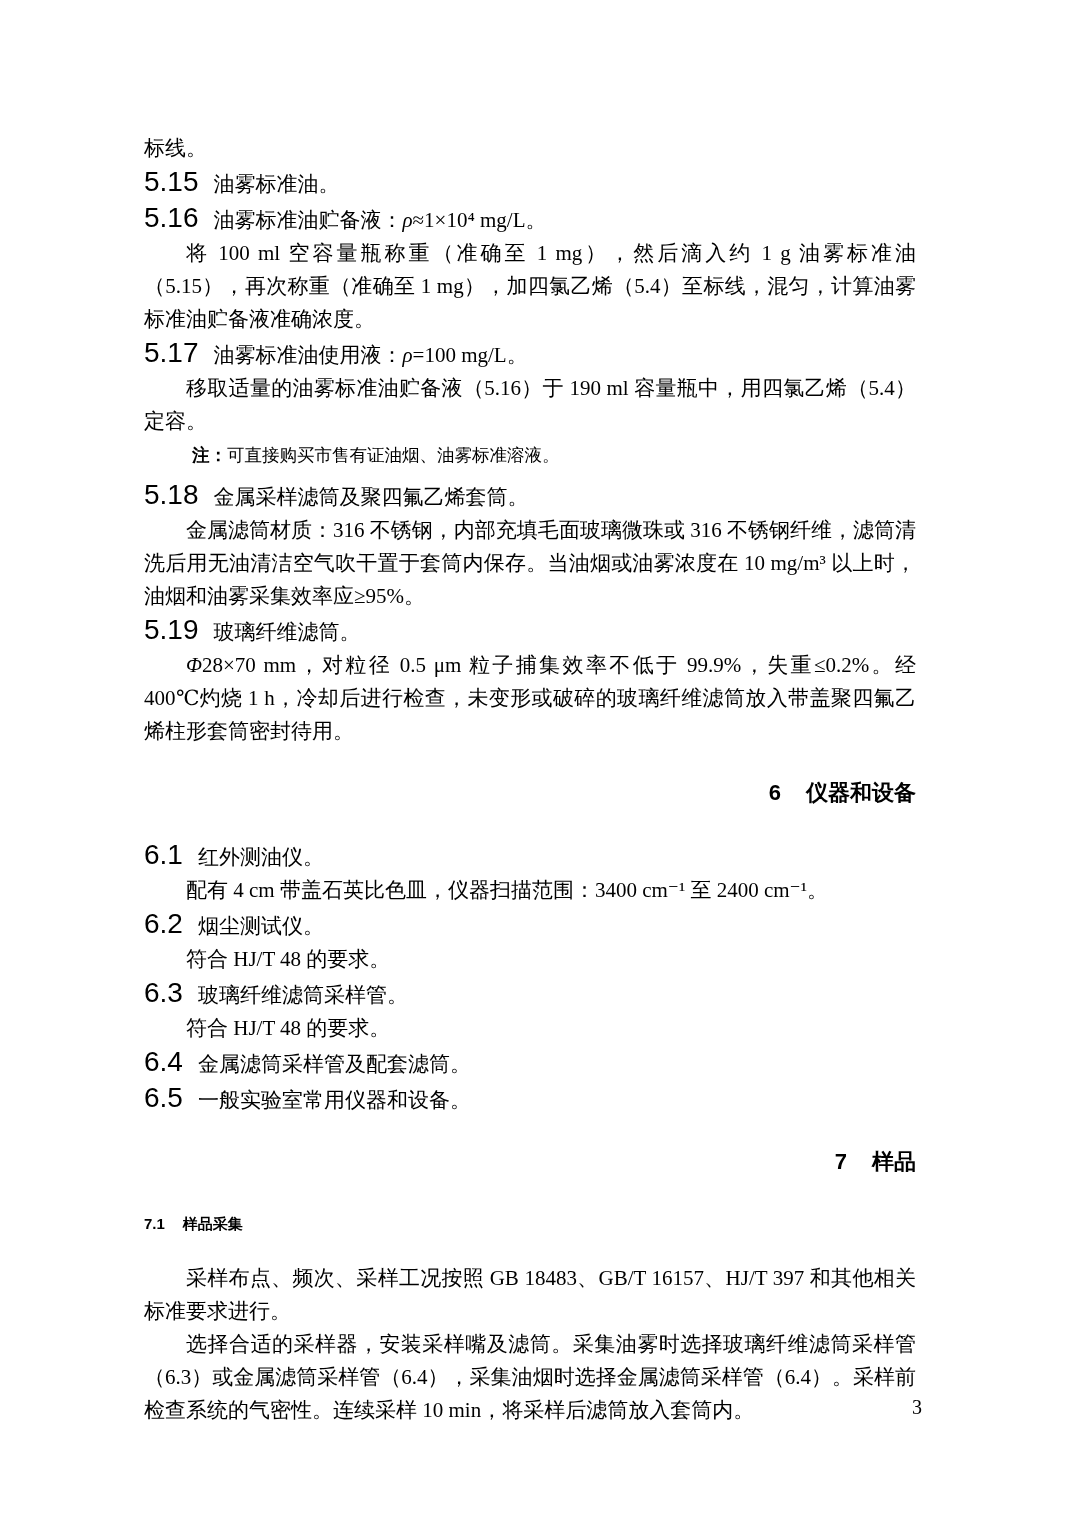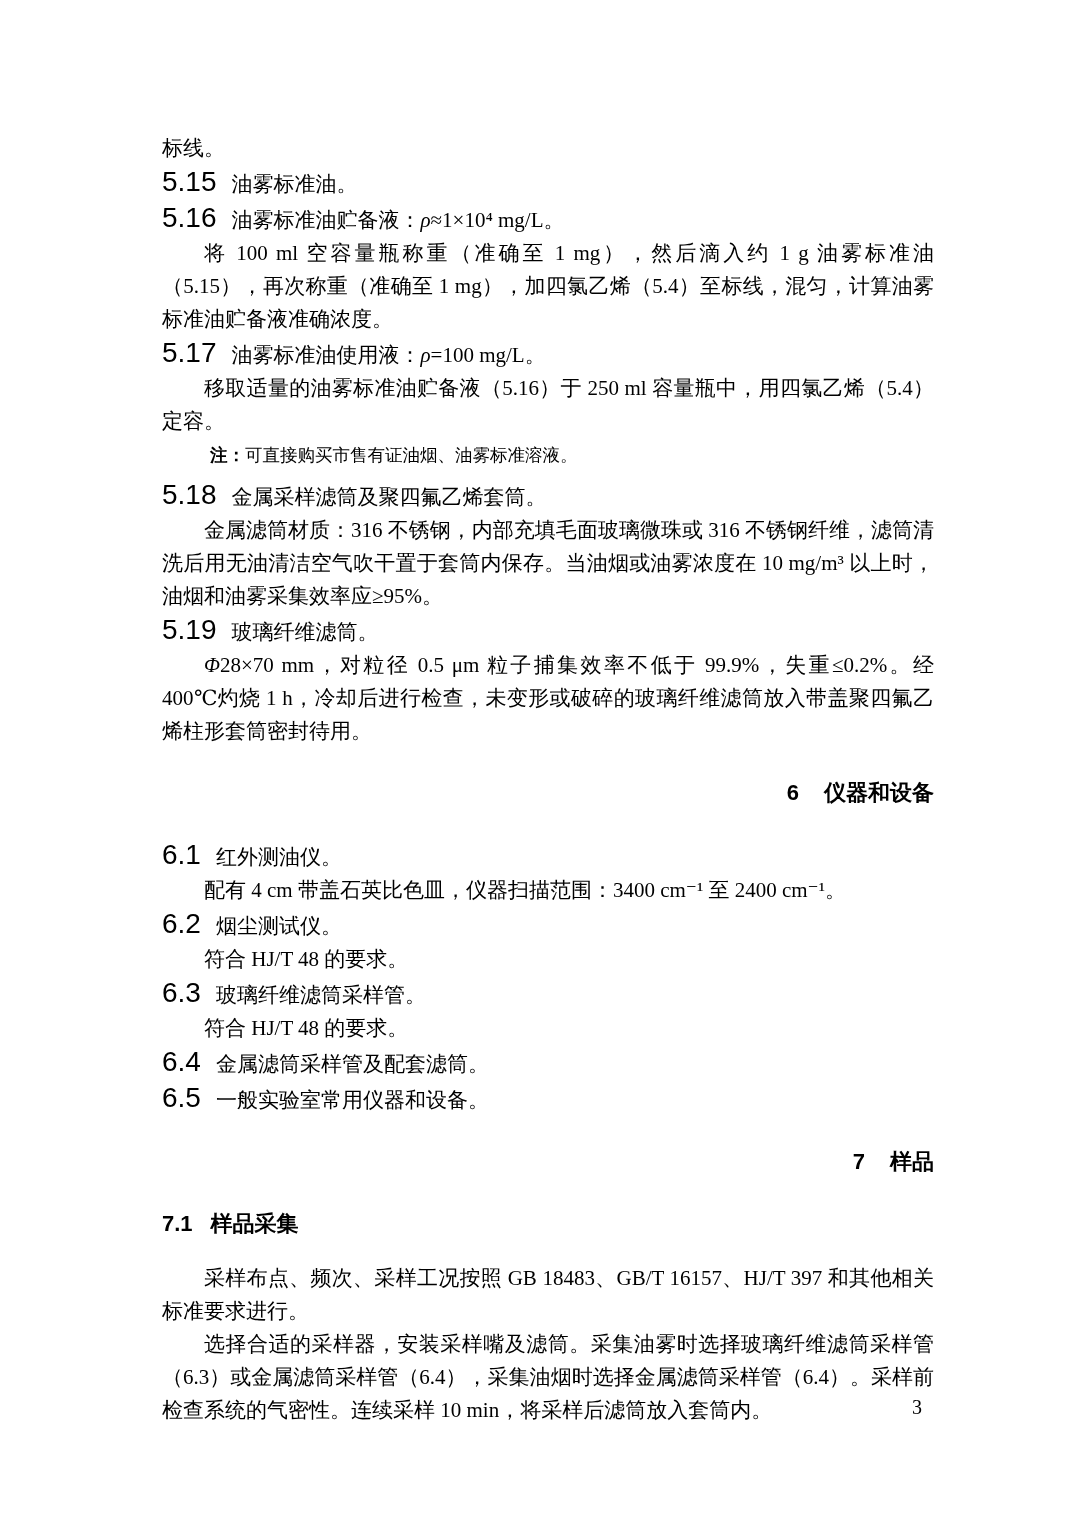--- a/index.html
+++ b/index.html
@@ -14,21 +14,21 @@
     background: #ffffff;
     color: #000000;
     font-family: "Liberation Serif", "DejaVu Serif", serif;
     font-size: 21px;
     line-height: 33px;
     overflow: hidden;
   }
   .content {
     position: absolute;
     top: 132px;
-    left: 162px;
+    left: 144px;
     width: 772px;
     text-align: justify;
   }
   p { margin: 0; padding: 0; }
 
   
   .cont { text-indent: 0; }
 
   
   .clause { text-indent: 0; }
@@ -59,21 +59,21 @@
     font-size: 22px;
     line-height: 34px;
     margin: 28px 0 28px 0;
     text-align: right;
   }
   .h1 .hnum { margin-right: 25px; font-weight: bold; }
 
   .h2 {
     font-family: "Liberation Sans", "DejaVu Sans", sans-serif;
     font-weight: bold;
-    font-size: 22px;
+    font-size: 15px;
     line-height: 33px;
     margin: 26px 0 22px 0;
     text-align: left;
   }
   .h2 .hnum { margin-right: 18px; font-weight: bold; }
 
   
   .var {
     font-style: italic;
     font-family: "Liberation Serif", "DejaVu Serif", serif;
@@ -98,21 +98,21 @@
 
     <p class="clause"><span class="num">5.15</span><span class="ctitle">油雾标准油。</span></p>
 
 
     <p class="clause"><span class="num">5.16</span><span class="ctitle"><span>油雾标准油贮备液：</span><span class="var">ρ</span><span>≈1×10⁴ mg/L。</span></span></p>
 
     <p class="para">将 100 ml 空容量瓶称重（准确至 1 mg），然后滴入约 1 g 油雾标准油（5.15），再次称重（准确至 1 mg），加四氯乙烯（5.4）至标线，混匀，计算油雾标准油贮备液准确浓度。</p>
 
     <p class="clause"><span class="num">5.17</span><span class="ctitle"><span>油雾标准油使用液：</span><span class="var">ρ</span><span>=100 mg/L。</span></span></p>
 
-    <p class="para">移取适量的油雾标准油贮备液（5.16）于 250 ml 容量瓶中，用四氯乙烯（5.4）定容。</p>
+    <p class="para">移取适量的油雾标准油贮备液（5.16）于 190 ml 容量瓶中，用四氯乙烯（5.4）定容。</p>
 
     <p class="note"><span class="note-label">注：</span><span>可直接购买市售有证油烟、油雾标准溶液。</span></p>
 
     <p class="clause"><span class="num">5.18</span><span class="ctitle">金属采样滤筒及聚四氟乙烯套筒。</span></p>
 
     <p class="para">金属滤筒材质：316 不锈钢，内部充填毛面玻璃微珠或 316 不锈钢纤维，滤筒清洗后用无油清洁空气吹干置于套筒内保存。当油烟或油雾浓度在 10 mg/m³ 以上时，油烟和油雾采集效率应≥95%。</p>
 
     <p class="clause"><span class="num">5.19</span><span class="ctitle">玻璃纤维滤筒。</span></p>
 
     <p class="para"><span class="var">Φ</span><span>28×70 mm，对粒径 0.5 μm 粒子捕集效率不低于 99.9%，失重≤0.2%。经 400℃灼烧 1 h，冷却后进行检查，未变形或破碎的玻璃纤维滤筒放入带盖聚四氟乙烯柱形套筒密封待用。</span></p>

